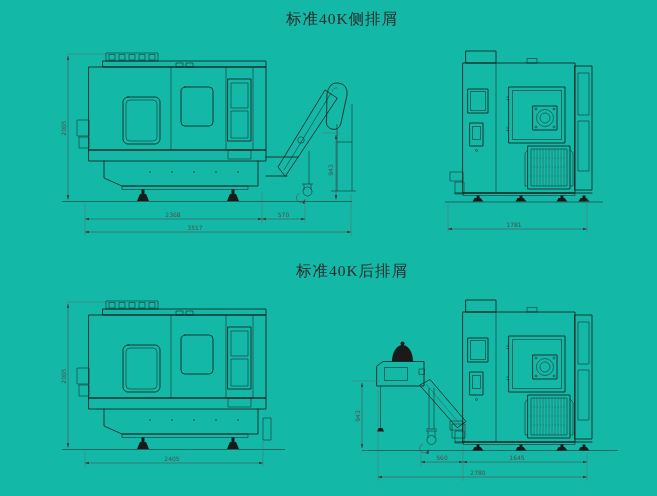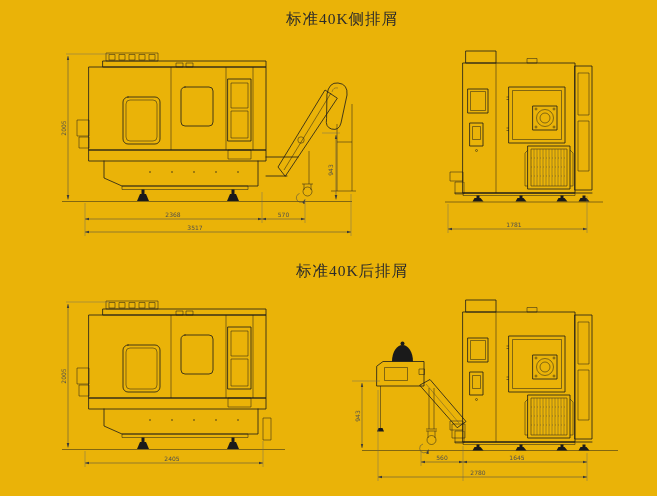--- a/index.html
+++ b/index.html
@@ -1,17 +1,17 @@
 <!DOCTYPE html>
 <html><head>
 <meta charset="utf-8">
 <style>
   html,body{margin:0;padding:0;background:#ffffff;}
   .page{
-    position:relative;width:657px;height:496px;background:#eab308;overflow:hidden;
+    position:relative;width:657px;height:496px;background:#14b8a6;overflow:hidden;
     font-family:"Liberation Sans",sans-serif;
   }
   svg{display:block}
   .title-text{
     font-family:"Liberation Serif",serif;
     font-size:15.5px;fill:#2b2b2b;letter-spacing:1px;
   }
   .dim-label{
     font-family:"DejaVu Sans",sans-serif;
     font-size:6px;fill:#4f4f4f;

